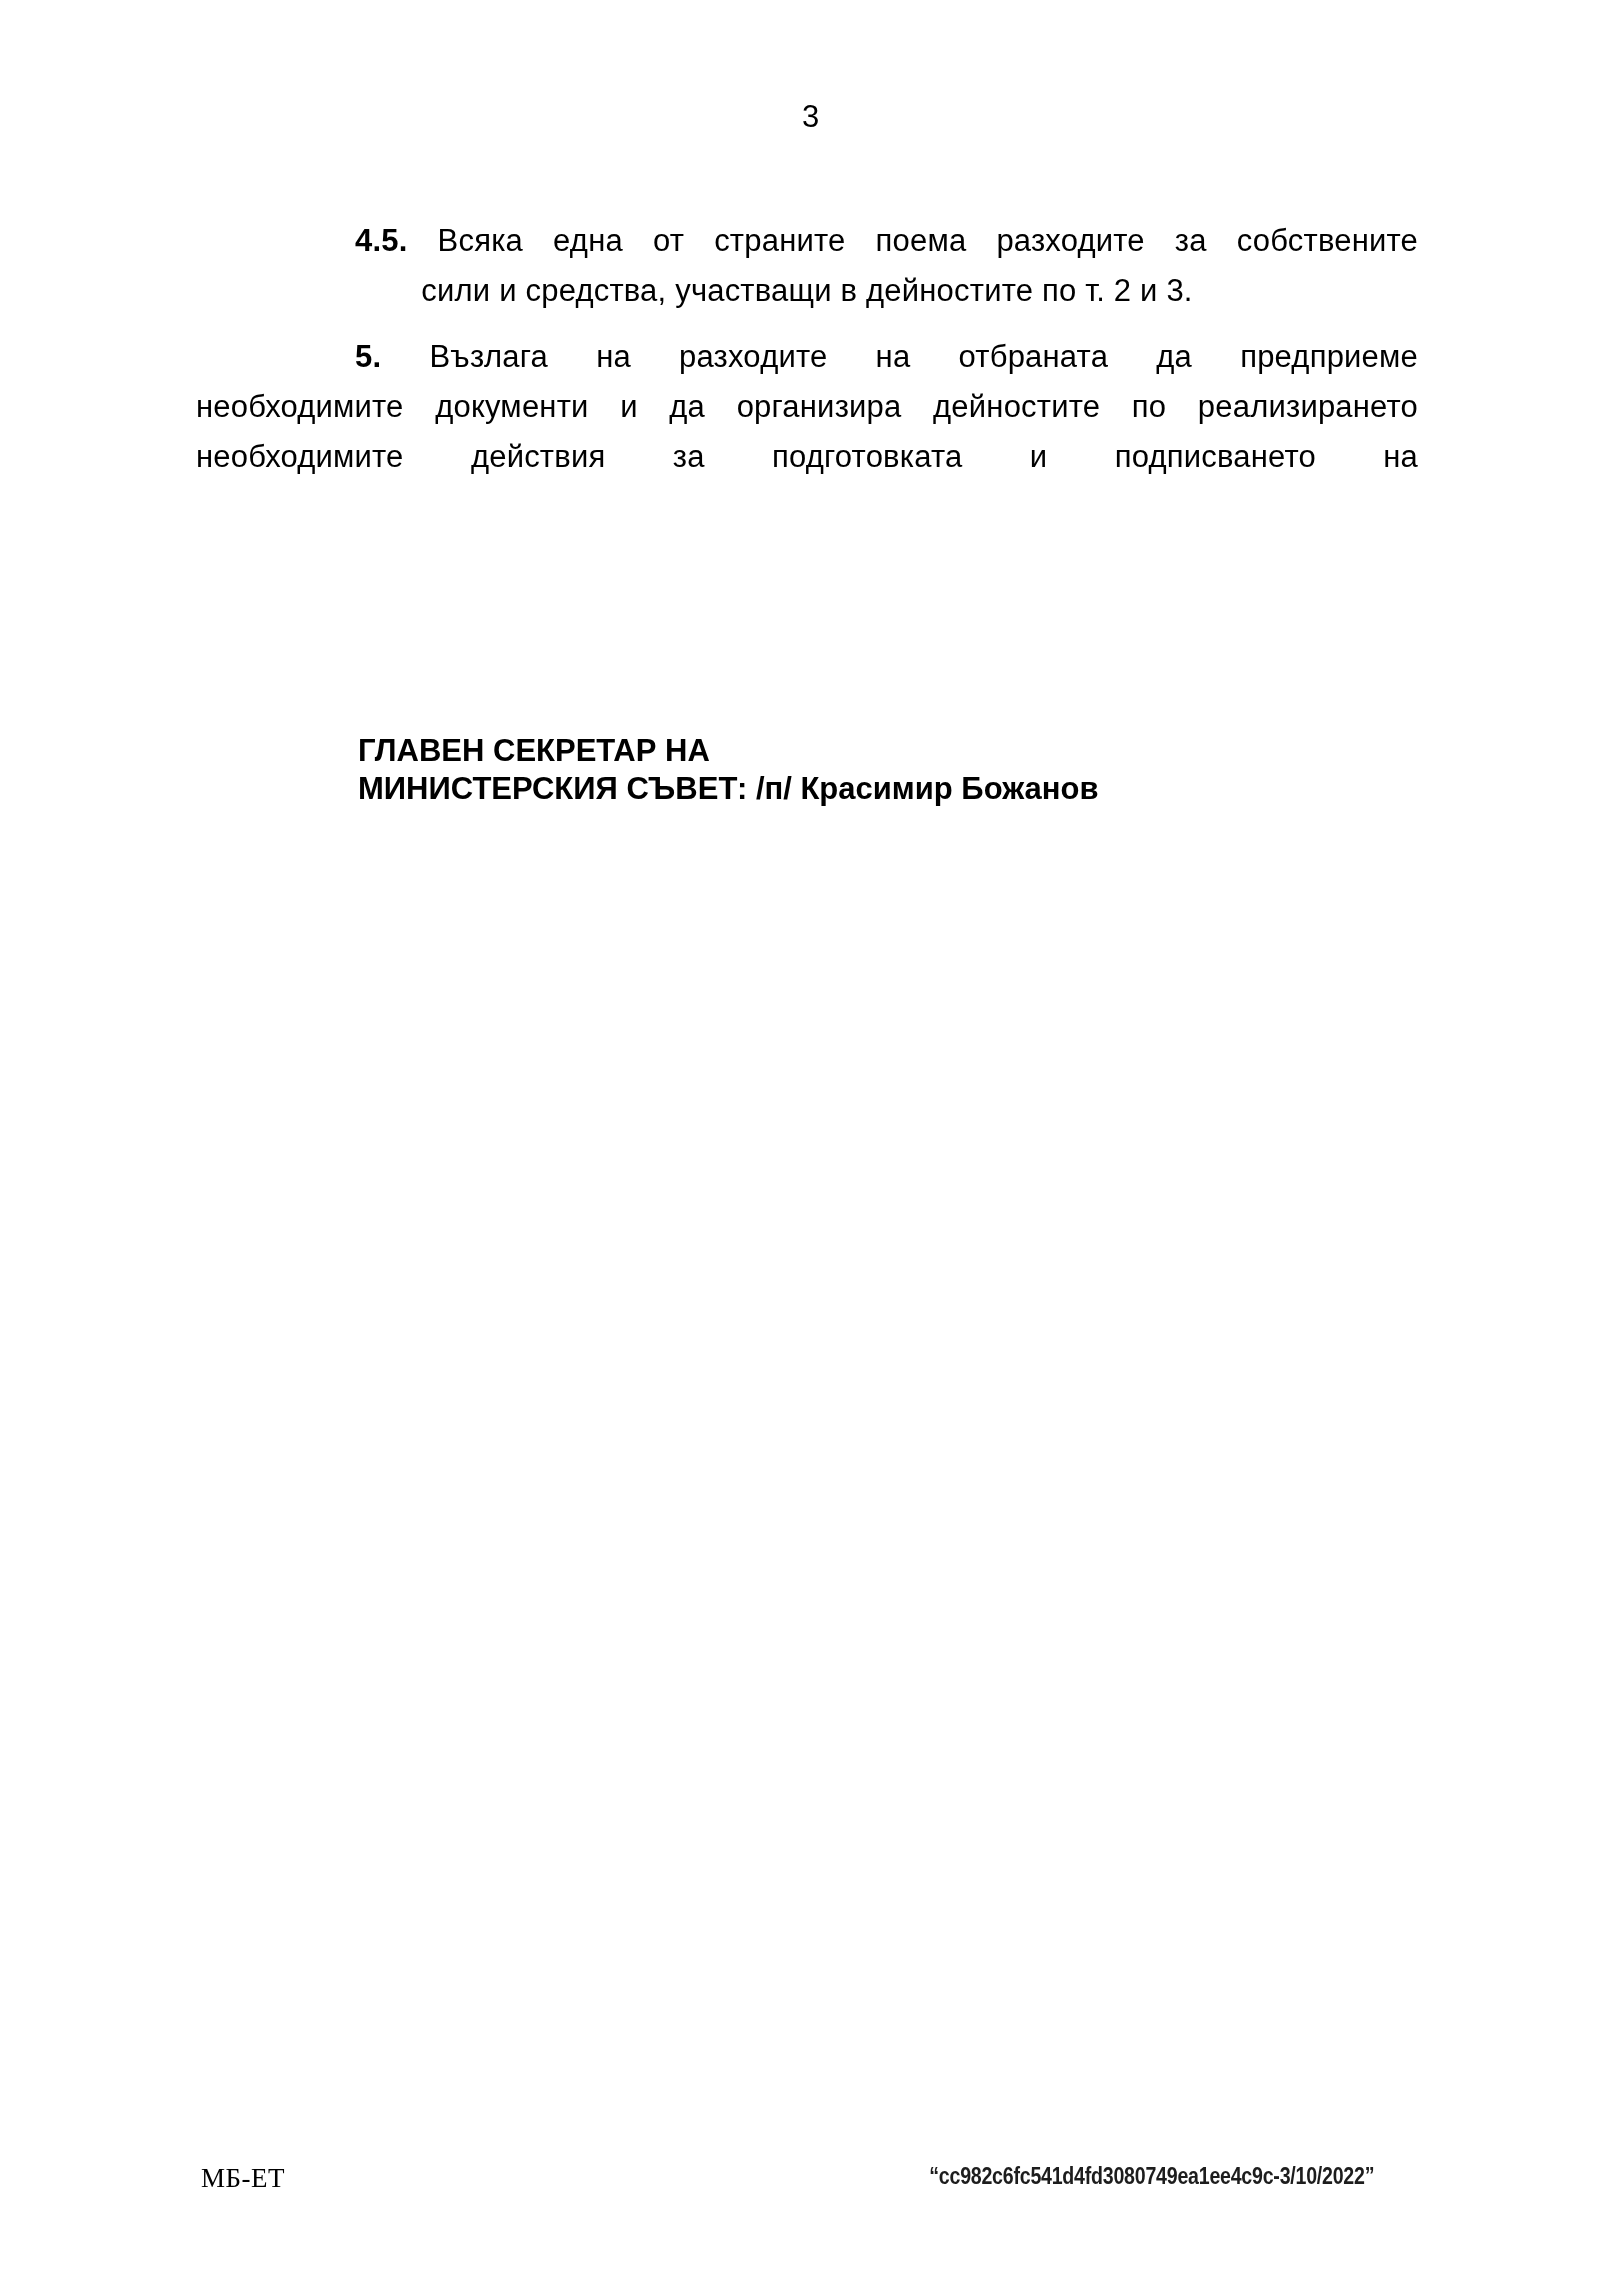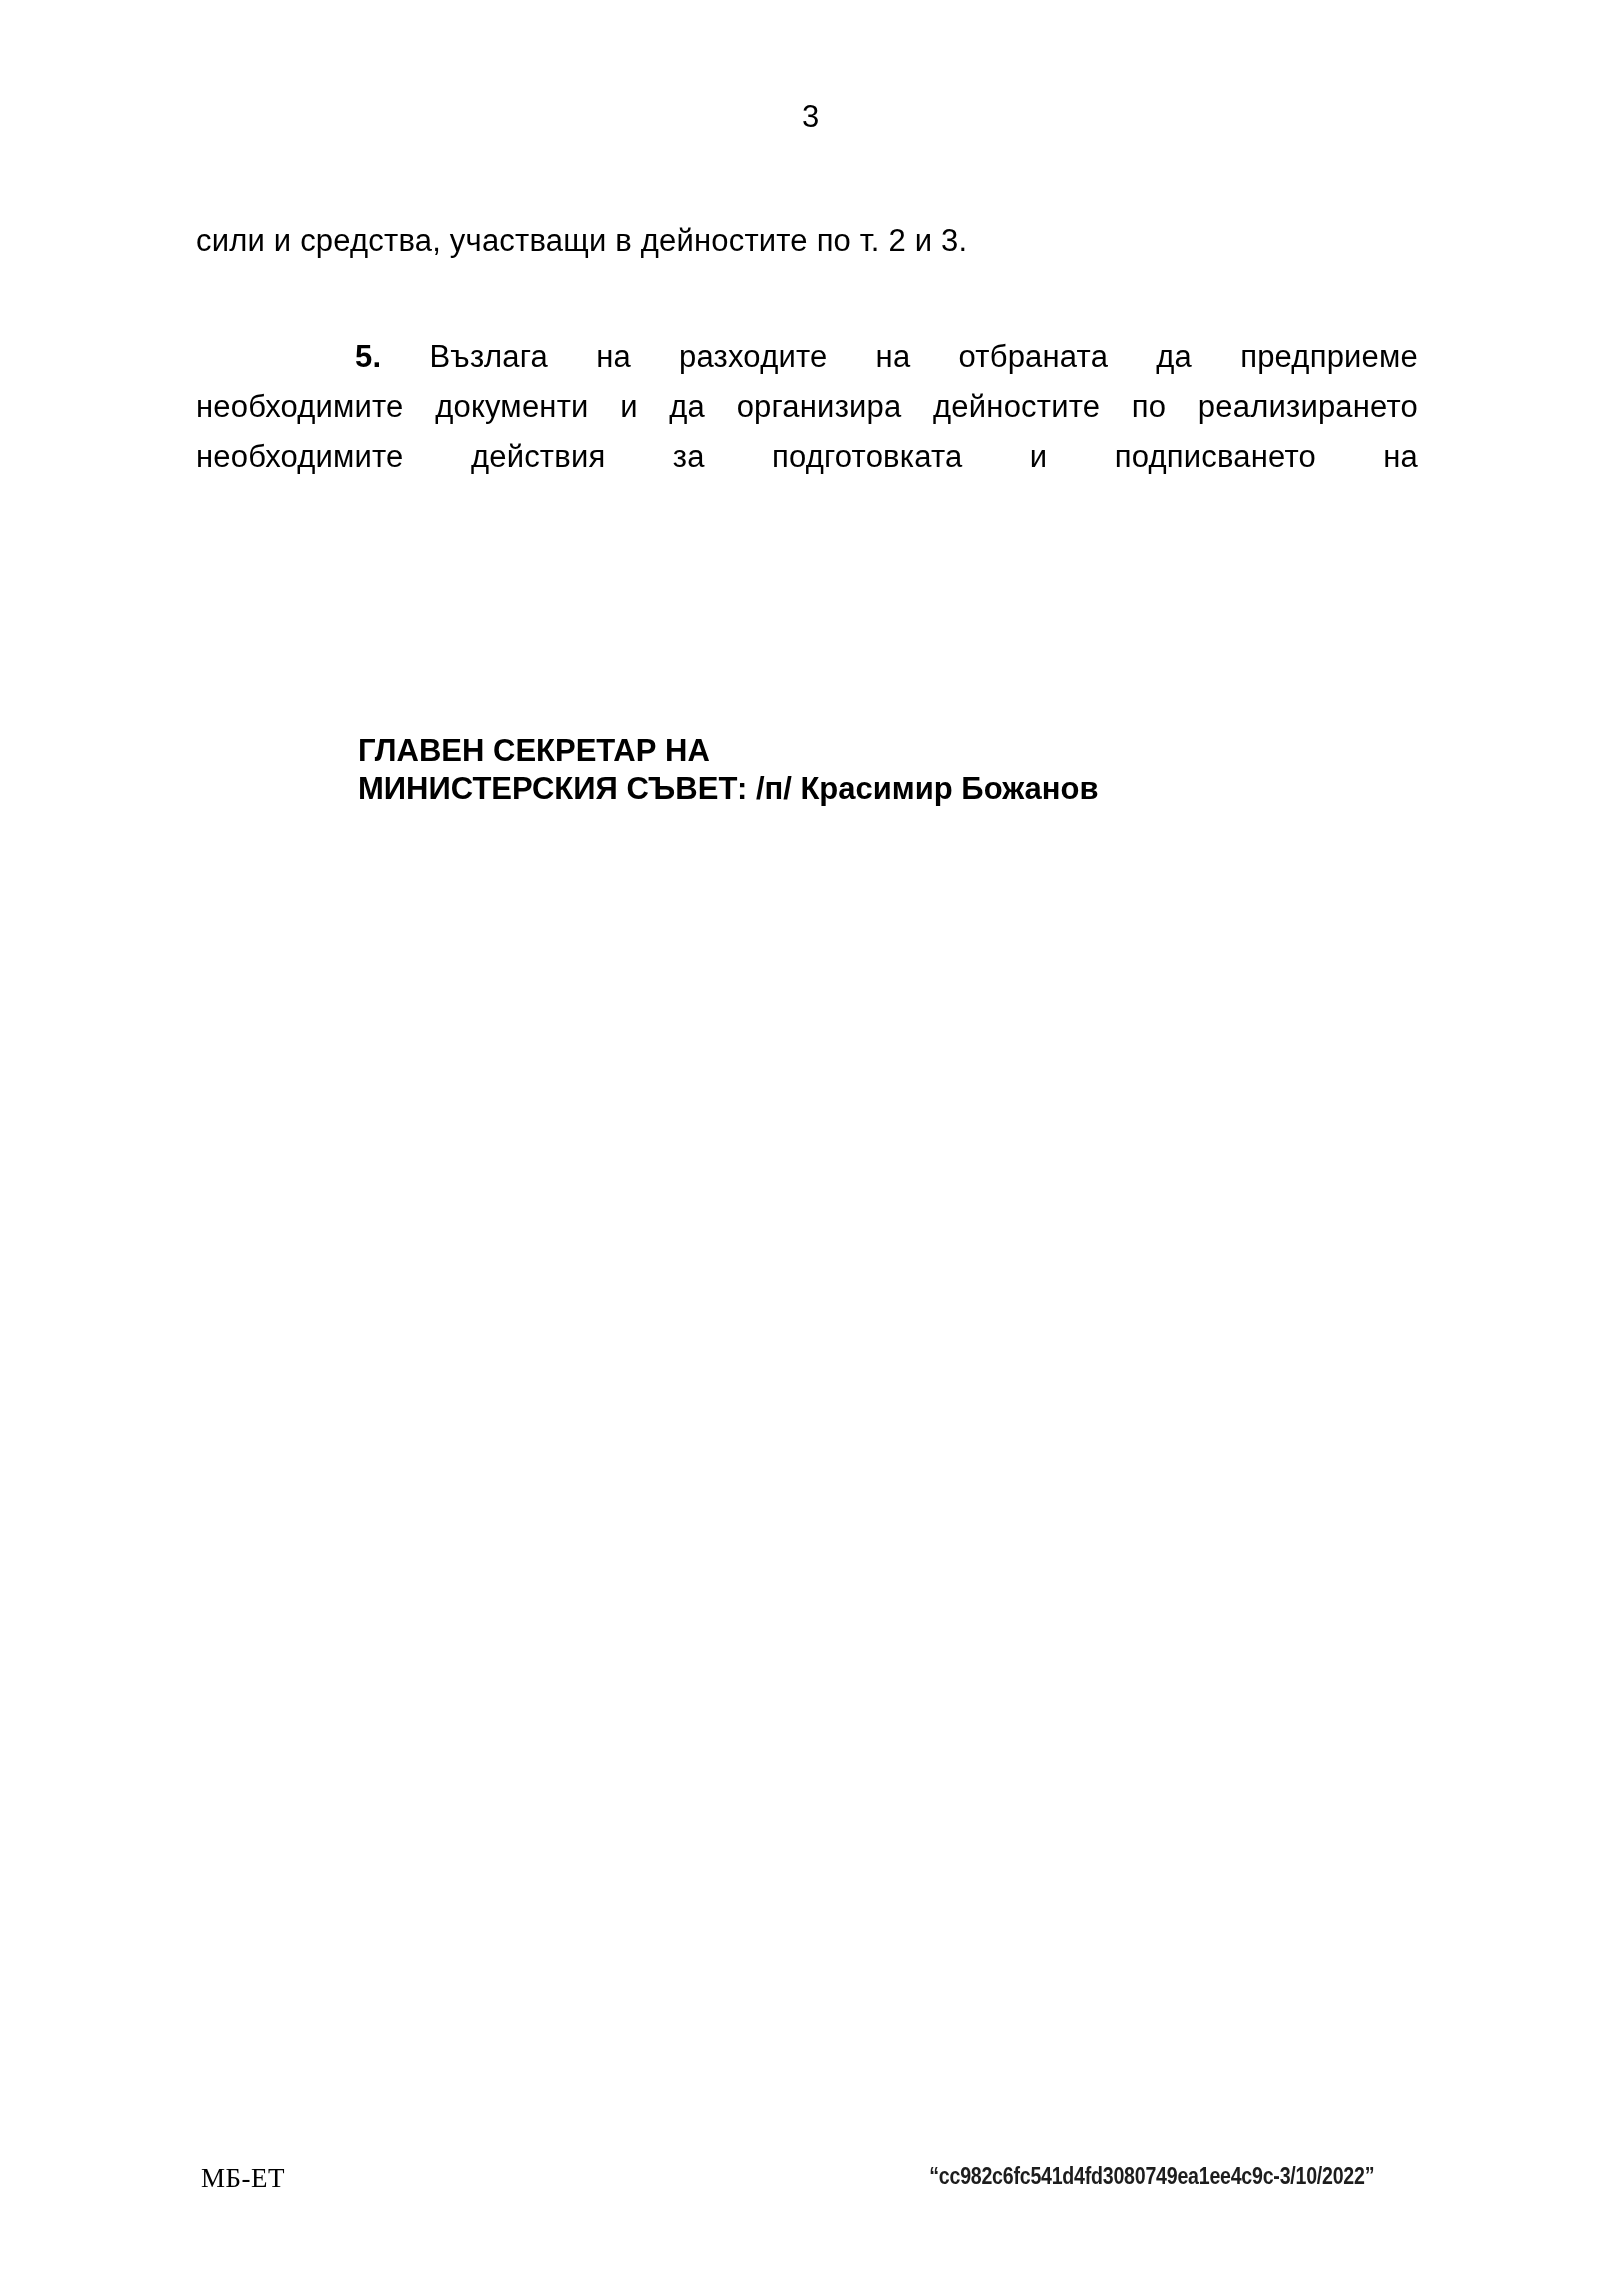--- a/index.html
+++ b/index.html
@@ -30,21 +30,21 @@
     position: absolute;
     left: 196px;
     width: 1222px;
     font-size: 31px;
     line-height: 50px;
     letter-spacing: 0.2px;
   }
   .par-45 { top: 216px; }
   .par-5  { top: 332px; }
   .line {
-    text-align: left;
+    text-align: center;
     white-space: normal;
   }
   .jline {
     text-align: justify;
     text-align-last: justify;
   }
   .firstline {
     padding-left: 159px;
   }
   .num { font-weight: bold; }
@@ -83,20 +83,21 @@
   }
 </style>
 </head>
 <body>
 
 <div class="page">
 
   <div class="page-number">3</div>
 
   <div class="body-text par-45">
+    <div class="line jline firstline"><span class="num">4.5.</span> <span>Всяка една от страните поема разходите за собствените</span></div>
     <div class="line">сили и средства, участващи в дейностите по т. 2 и 3.</div>
   </div>
 
   <div class="body-text par-5">
     <div class="line jline firstline"><span class="num">5.</span> <span>Възлага на разходите на отбраната да предприеме</span></div>
     <div class="line jline">необходимите документи и да организира дейностите по реализирането</div>
     <div class="line jline">необходимите действия за подготовката и подписването на</div>
   </div>
 
   <div class="signatures">

